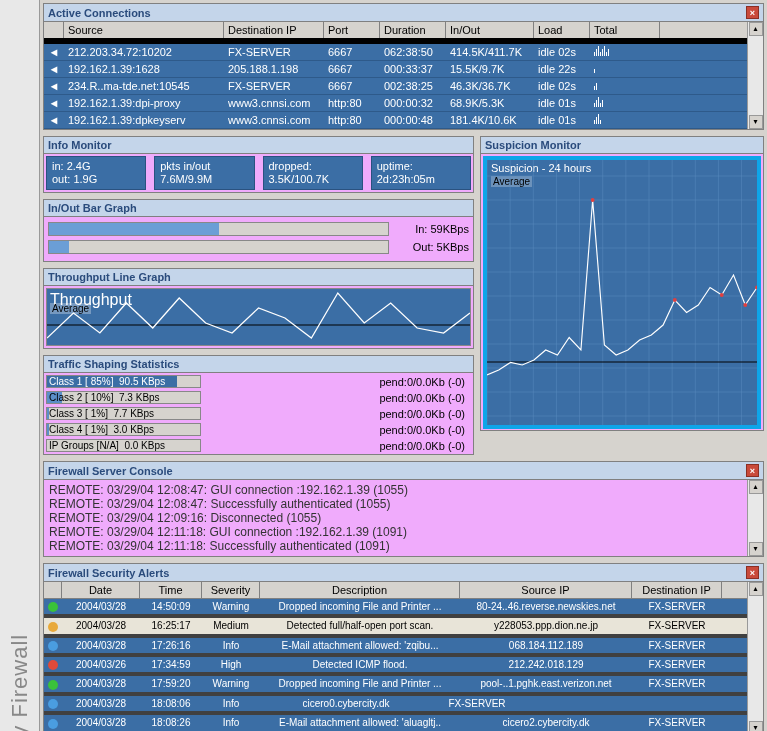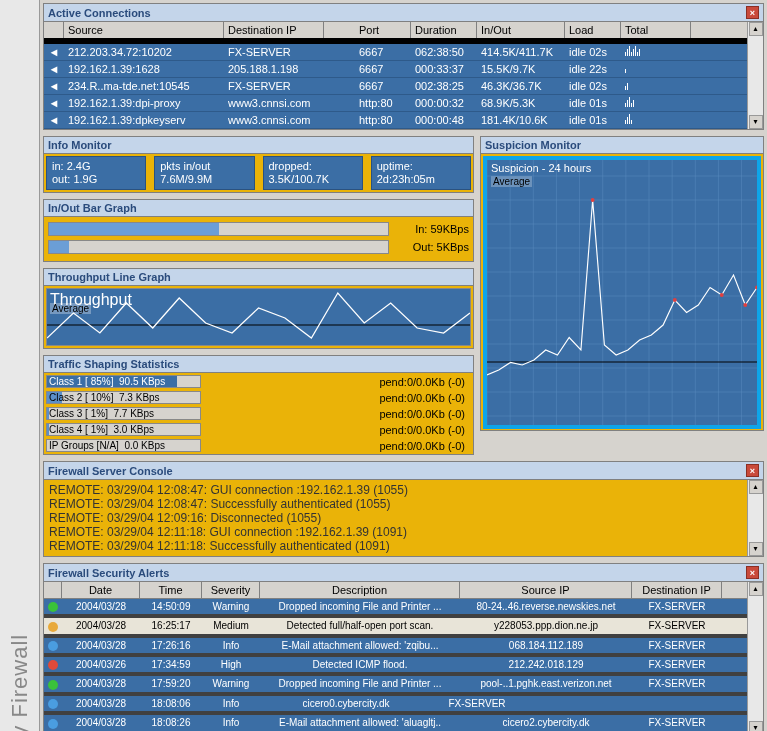--- a/index.html
+++ b/index.html
@@ -26,21 +26,21 @@
     transform-origin: center;
     white-space: nowrap;
     font-size: 22px;
     color: #888;
     letter-spacing: 1px;
   }
   .main { flex: 1; display: flex; flex-direction: column; }
   .panel {
     margin: 3px;
     border: 1px solid #808080;
-    background: #eab308;
+    background: #f0abfc;
     position: relative;
   }
   .panel-header {
     background: #c4d5ea;
     color: #2a4b7c;
     font-weight: bold;
     font-size: 11px;
     padding: 2px 4px;
     border-bottom: 1px solid #808080;
     display: flex;
@@ -82,21 +82,21 @@
   }
   .table-row div {
     padding: 2px 4px;
     white-space: nowrap;
     overflow: hidden;
   }
   .row-selected { background: #e8e4d8 !important; color: #000 !important; }
   .col-icon { width: 20px; text-align: center; }
   .col-src { width: 160px; }
   .col-dst { width: 100px; }
-  .col-port { width: 56px; margin-left: 31px; }
+  .col-port { width: 56px; }
   .col-dur { width: 66px; }
   .col-io { width: 88px; }
   .col-load { width: 56px; }
   .col-total { width: 70px; }
   .scroll-v {
     width: 16px;
     background: #e8e8e8;
     border-left: 1px solid #999;
     display: flex;
     flex-direction: column;

